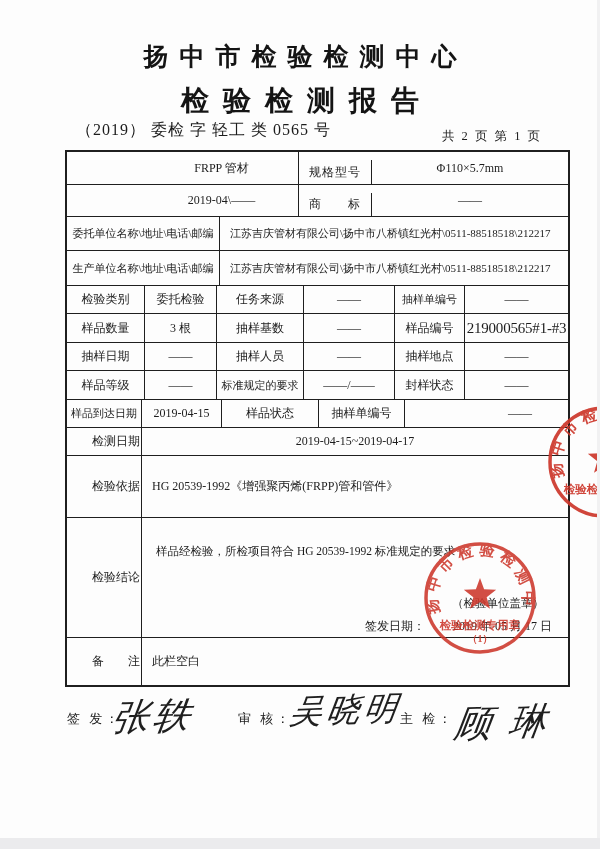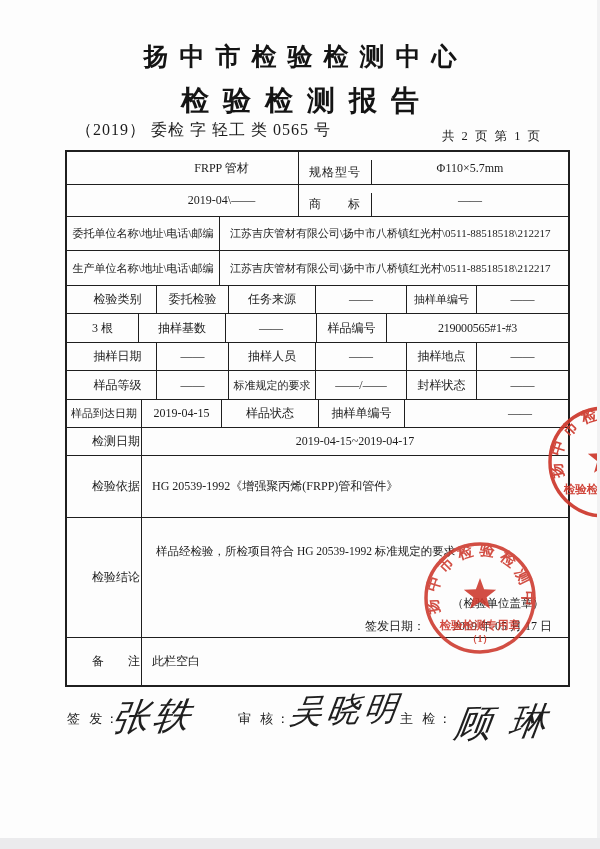--- a/index.html
+++ b/index.html
@@ -29,29 +29,29 @@
   .t-row{display:flex;border-bottom:1px solid #1f1f1f;box-sizing:border-box;}
   .t-row:last-child{border-bottom:none;}
   .cell{
     border-right:1px solid #1f1f1f;box-sizing:border-box;
     display:flex;align-items:center;justify-content:center;
     text-align:center;overflow:hidden;white-space:nowrap;font-size:12px;
   }
   .cell:last-child{border-right:none;}
   .cell.left{justify-content:flex-start;text-align:left;padding-left:10px;}
   .small{font-size:11px;}
-  .tiny{font-size:12px;letter-spacing:-0.2px;}
+  .tiny{font-size:15px;letter-spacing:-0.2px;}
 
   .r12 .c1{width:78px;letter-spacing:3px;margin-top:48px;}
   .r12 .c2{width:154px;}
   .r12 .c3{width:73px;letter-spacing:1px;margin-top:8px;}
   .r12 .c4{flex:1;}
   .r34 .c1{width:153px;}
   .r34 .c2{flex:1;}
-  .r58 .c1{width:78px;margin-left:12px;}
+  .r58 .c1{width:78px;}
   .r58 .c2{width:72px;}
   .r58 .c3{width:87px;}
   .r58 .c4{width:91px;}
   .r58 .c5{width:70px;}
   .r58 .c6{flex:1;}
   .r9 .c1{width:75px;}
   .r9 .c2{width:80px;}
   .r9 .c3{width:97px;}
   .r9 .c4{width:86px;}
   .r9 .c5{width:67px;margin-top:31px;}
@@ -115,20 +115,21 @@
     <div class="t-row r58" style="height:28px">
       <div class="cell c1">检验类别</div>
       <div class="cell c2">委托检验</div>
       <div class="cell c3">任务来源</div>
       <div class="cell c4">——</div>
       <div class="cell c5 small">抽样单编号</div>
       <div class="cell c6">——</div>
     </div>
 
     <div class="t-row r58" style="height:29px">
+      <div class="cell c1">样品数量</div>
       <div class="cell c2">3 根</div>
       <div class="cell c3">抽样基数</div>
       <div class="cell c4">——</div>
       <div class="cell c5">样品编号</div>
       <div class="cell c6 tiny">219000565#1-#3</div>
     </div>
 
     <div class="t-row r58" style="height:28px">
       <div class="cell c1">抽样日期</div>
       <div class="cell c2">——</div>

